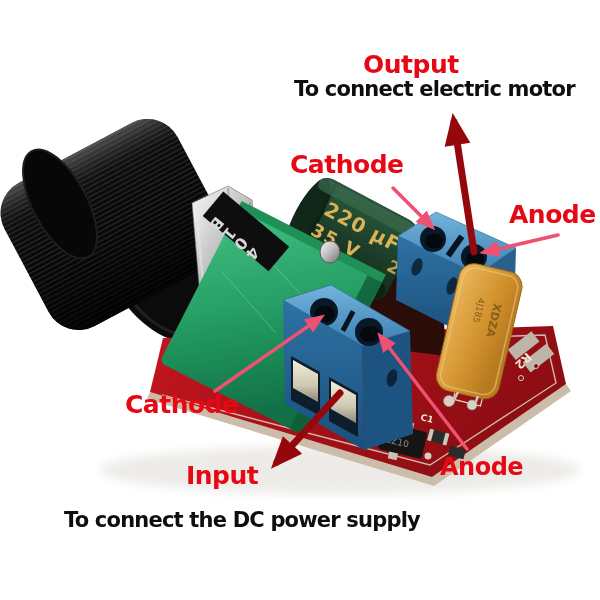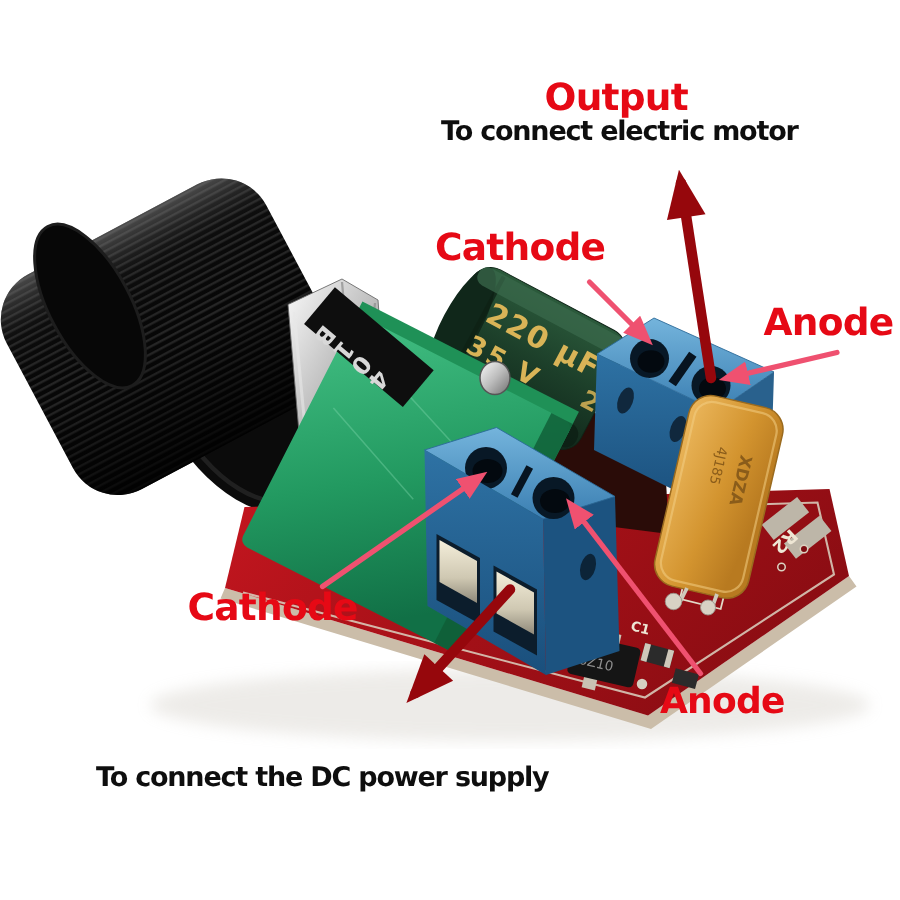--- a/index.html
+++ b/index.html
@@ -5,21 +5,21 @@
   html,body{margin:0;padding:0;background:#fff;}
   .stage{position:relative;width:600px;height:600px;background:#ffffff;overflow:hidden;
          font-family:"DejaVu Sans","Liberation Sans",sans-serif;}
   .stage svg{position:absolute;left:0;top:0;}
   .ann{position:absolute;white-space:nowrap;font-weight:700;line-height:1;letter-spacing:-0.5px;}
   .red{color:#e60915;}
   .blk{color:#0e0e0e;}
   .it{}
   .f25{font-size:25px;}
   .f24{font-size:24px;}
-  .f21{font-size:18px;letter-spacing:-0.8px;}
+  .f21{font-size:21px;letter-spacing:-0.8px;}
 </style>
 </head>
 <body>
 
 <div class="stage">
 
 <svg width="600" height="600" viewBox="0 0 600 600">
   <defs>
     <linearGradient id="pcbGrad" x1="0" y1="0" x2="1" y2="0.35">
       <stop offset="0" stop-color="#c4161f"></stop>
@@ -241,15 +241,16 @@
     <path d="M467,449 L381,337" stroke="#ef5170" stroke-width="3.5" marker-end="url(#mSmall)"></path>
   </g>
 </svg>
 
 <div class="ann red f25" style="left:363px;top:52px;">Output</div>
 <div class="ann blk f21" style="left:294px;top:79px;">To connect electric motor</div>
 <div class="ann red f25 it" style="left:290px;top:152px;">Cathode</div>
 <div class="ann red f25 it" style="left:509px;top:202px;">Anode</div>
 <div class="ann red f25 it" style="left:125px;top:392px;">Cathode</div>
 <div class="ann red f24 it" style="left:440px;top:455px;">Anode</div>
+<div class="ann red f25" style="left:186px;top:463px;">Input</div>
 <div class="ann blk f21" style="left:64px;top:510px;">To connect the DC power supply</div>
 
 </div>
 
 </body></html>

